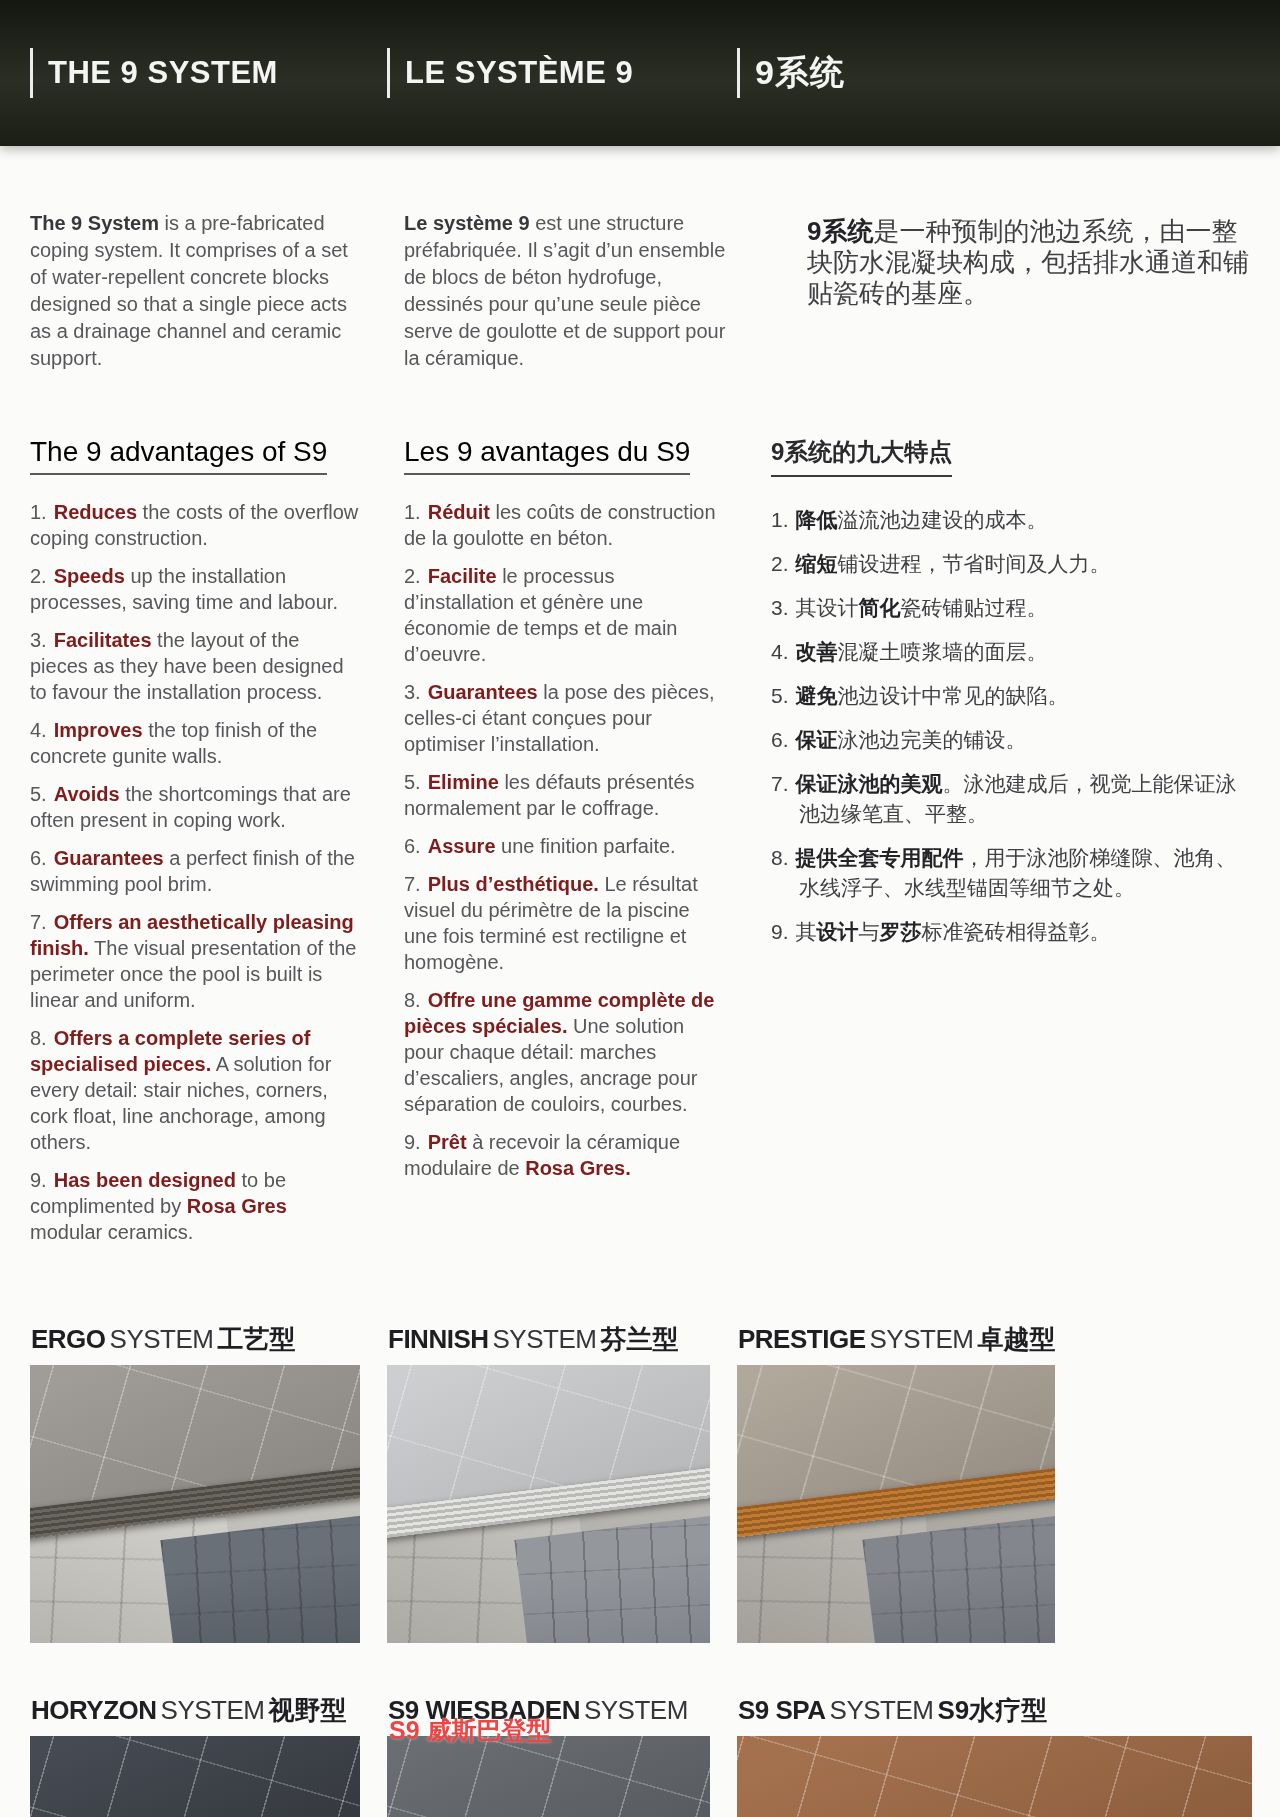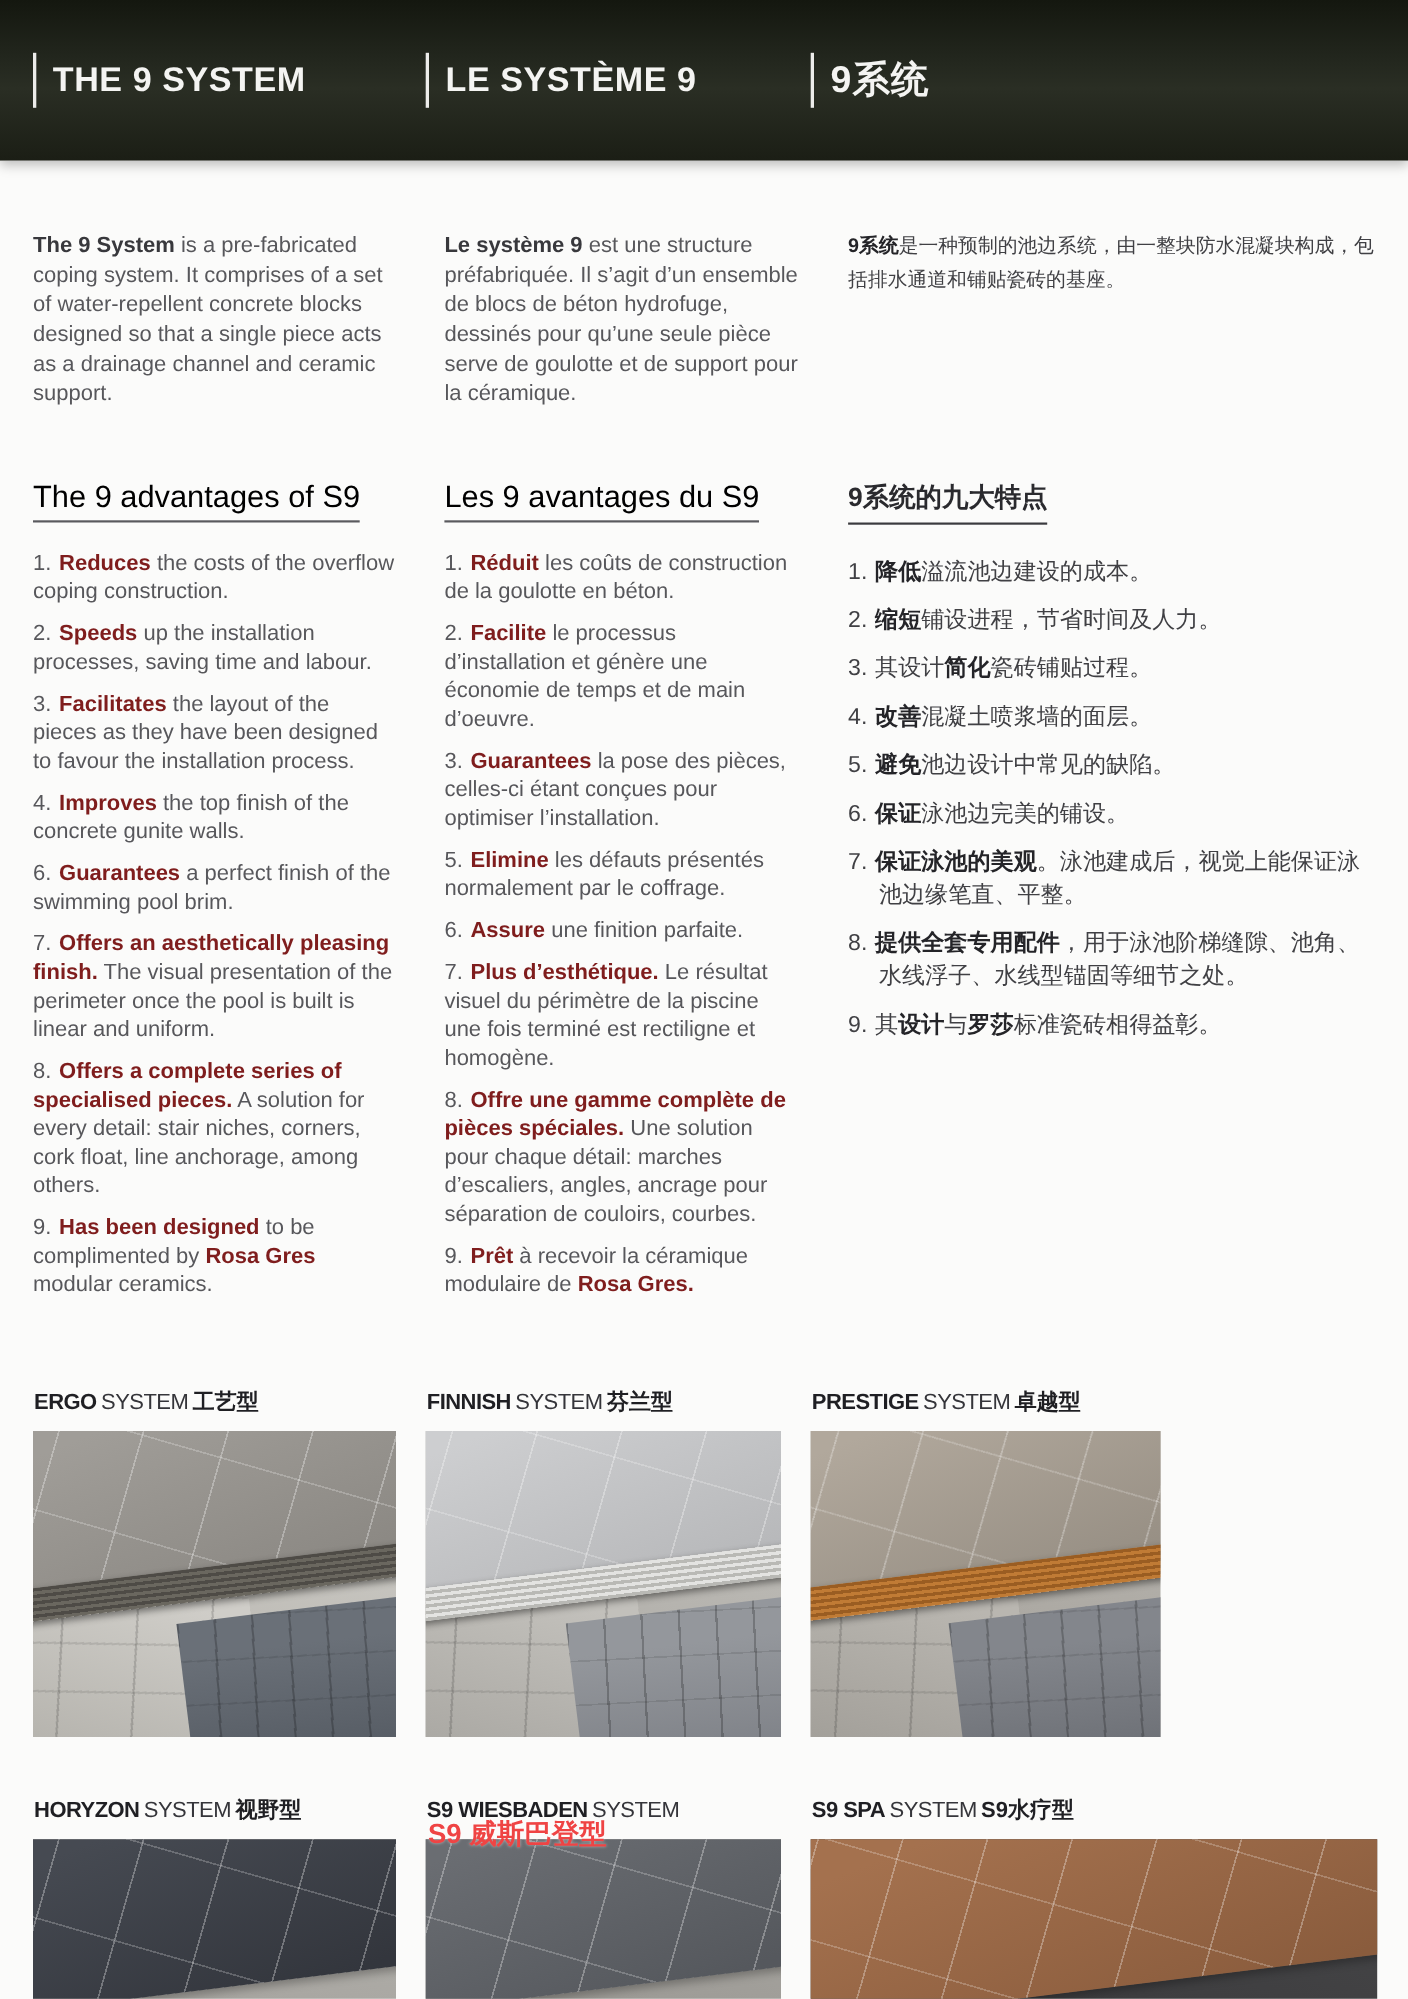--- a/index.html
+++ b/index.html
@@ -28,21 +28,21 @@
   .cols{
     display:grid;
     grid-template-columns:330px 323px 1fr;
     column-gap:27px;
     row-gap:68px;
     padding:44px 30px 0 30px;
     gap:44px;
   }
   .intro{font-size:20px;line-height:27px;color:#57575b;}
   .intro b{color:#38383c;}
-  .intro.zh{font-size:18px;line-height:31px;color:#404044;}
+  .intro.zh{font-size:26px;line-height:31px;color:#404044;margin-left:36px;}
   .intro.zh b{color:#242428;}
   .advcol{}
   .adv-title{
     display:inline-block;
     font-size:28px;font-weight:400;color:#000000;
     border-bottom:2px solid #5a5a5e;
     padding-bottom:5px;margin:0 0 24px 0;
   }
   .adv-title.zh{
     font-size:24px;font-weight:bold;color:#2a2a2e;
@@ -58,21 +58,21 @@
   .zhcol .item b{color:#242428;}
   
   .pgrid{
     display:grid;
     grid-template-columns:330px 323px 318px;
     column-gap:27px;
     row-gap:51px;
     padding:66px 30px 0 30px;
   }
   .product{position:relative;}
-  .pcap{font-size:20px;line-height:33px;margin:0 0 9px 1px;white-space:nowrap;}
+  .pcap{font-size:26px;line-height:33px;margin:0 0 9px 1px;white-space:nowrap;}
   .pcap .pname{font-weight:bold;color:#1f1f23;letter-spacing:-.5px;}
   .pcap .sys{font-weight:400;color:#35353a;letter-spacing:-.5px;margin:0 4px;}
   .pcap .zh{font-weight:bold;color:#1f1f23;}
   .cap2{
     position:absolute;top:20px;left:2px;z-index:3;
     font-size:25px;font-weight:bold;color:#ef4444;
     text-shadow:0 0 3px rgba(255,255,255,.55);
     white-space:nowrap;
   }
   .pimg{
@@ -137,20 +137,21 @@
   <p class="intro"><b>Le système 9</b><span> est une structure préfabriquée. Il s’agit d’un ensemble de blocs de béton hydrofuge, dessinés pour qu’une seule pièce serve de goulotte et de support pour la céramique.</span></p>
   <p class="intro zh"><b>9系统</b><span>是一种预制的池边系统，由一整块防水混凝块构成，包括排水通道和铺贴瓷砖的基座。</span></p>
 
   <section class="advcol">
     <h2 class="adv-title">The 9 advantages of S9</h2>
     <div>
         <p class="item"><span class="num">1.</span><b>Reduces</b><span> the costs of the overflow coping construction.</span></p>
         <p class="item"><span class="num">2.</span><b>Speeds</b><span> up the installation processes, saving time and labour.</span></p>
         <p class="item"><span class="num">3.</span><b>Facilitates</b><span> the layout of the pieces as they have been designed to favour the installation process.</span></p>
         <p class="item"><span class="num">4.</span><b>Improves</b><span> the top finish of the concrete gunite walls.</span></p>
+        <p class="item"><span class="num">5.</span><b>Avoids</b><span> the shortcomings that are often present in coping work.</span></p>
         <p class="item"><span class="num">6.</span><b>Guarantees</b><span> a perfect finish of the swimming pool brim.</span></p>
         <p class="item"><span class="num">7.</span><b>Offers an aesthetically pleasing finish.</b><span> The visual presentation of the perimeter once the pool is built is linear and uniform.</span></p>
         <p class="item"><span class="num">8.</span><b>Offers a complete series of specialised pieces.</b><span> A solution for every detail: stair niches, corners, cork float, line anchorage, among others.</span></p>
         <p class="item"><span class="num">9.</span><b>Has been designed</b><span> to be complimented by </span><b>Rosa Gres</b><span> modular ceramics.</span></p>
       </div>
   </section>
   <section class="advcol">
     <h2 class="adv-title">Les 9 avantages du S9</h2>
     <div>
         <p class="item"><span class="num">1.</span><b>Réduit</b><span> les coûts de construction de la goulotte en béton.</span></p>

